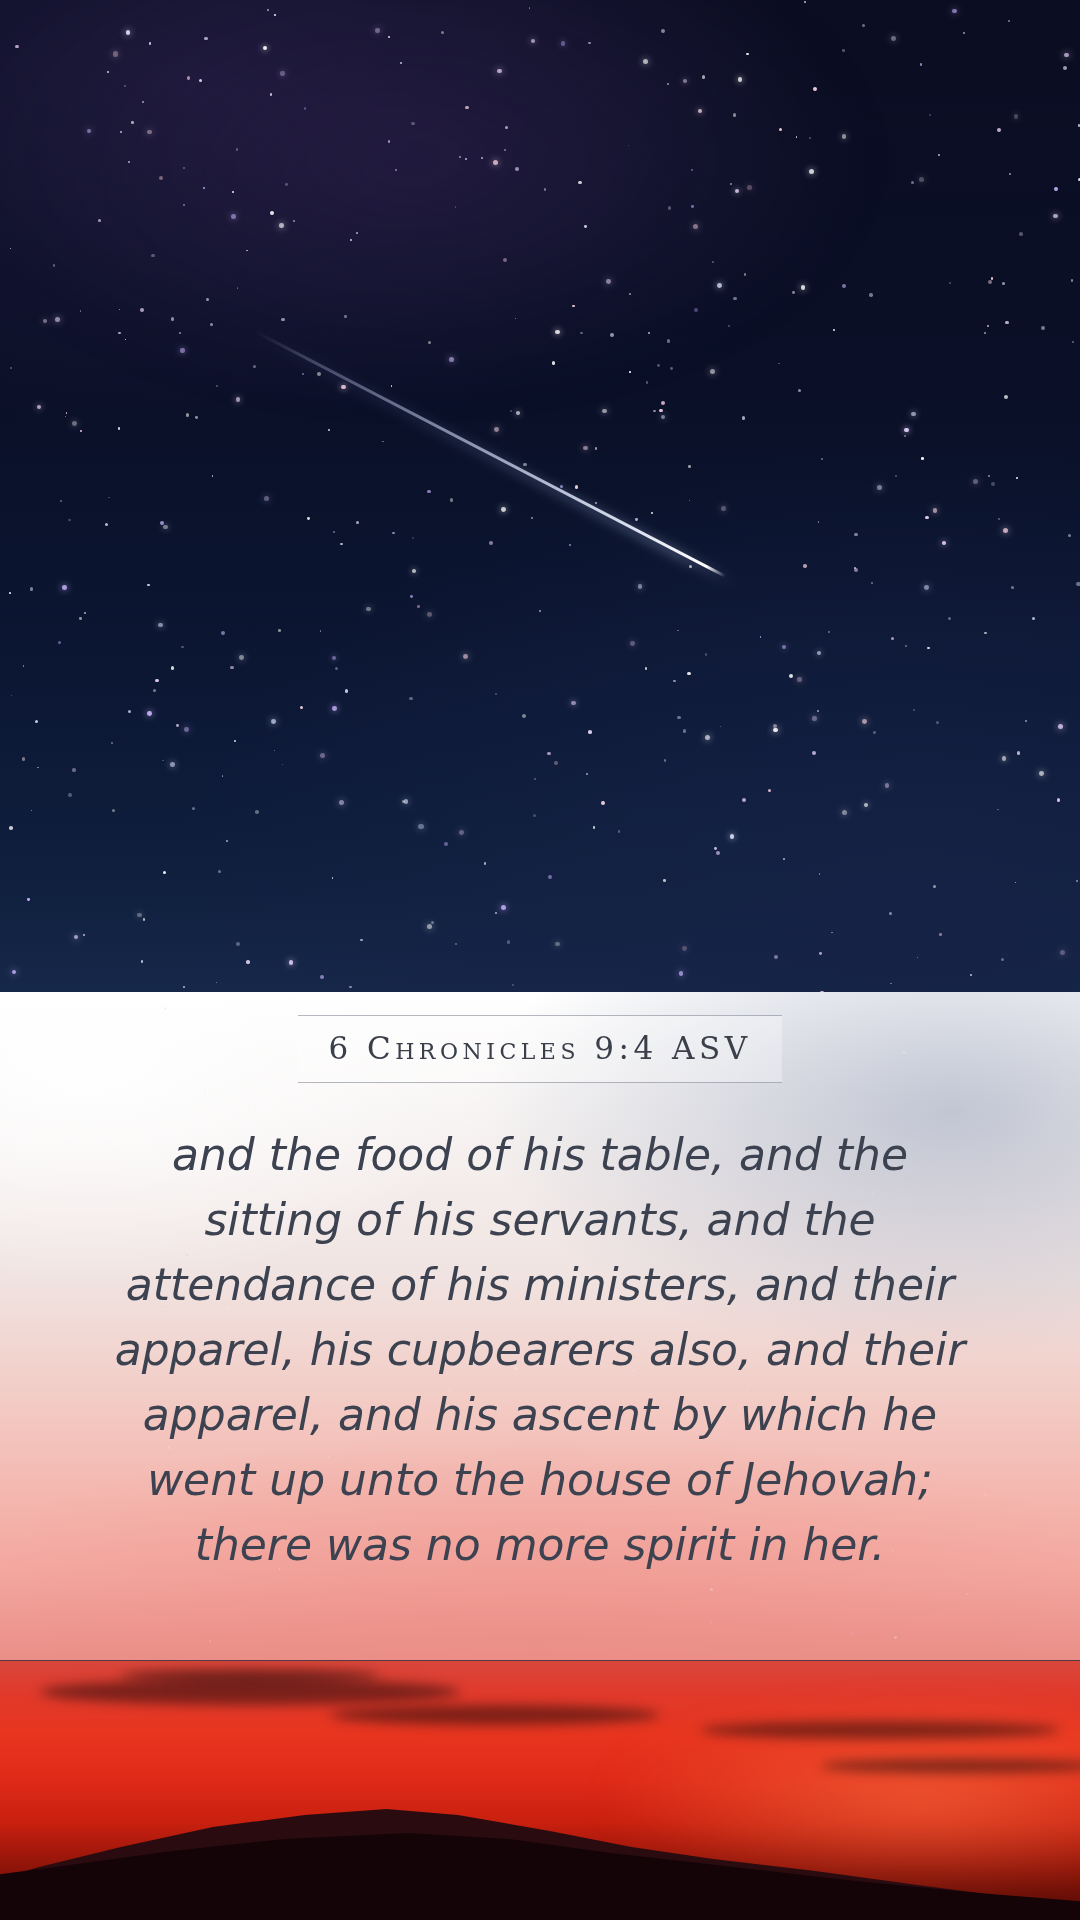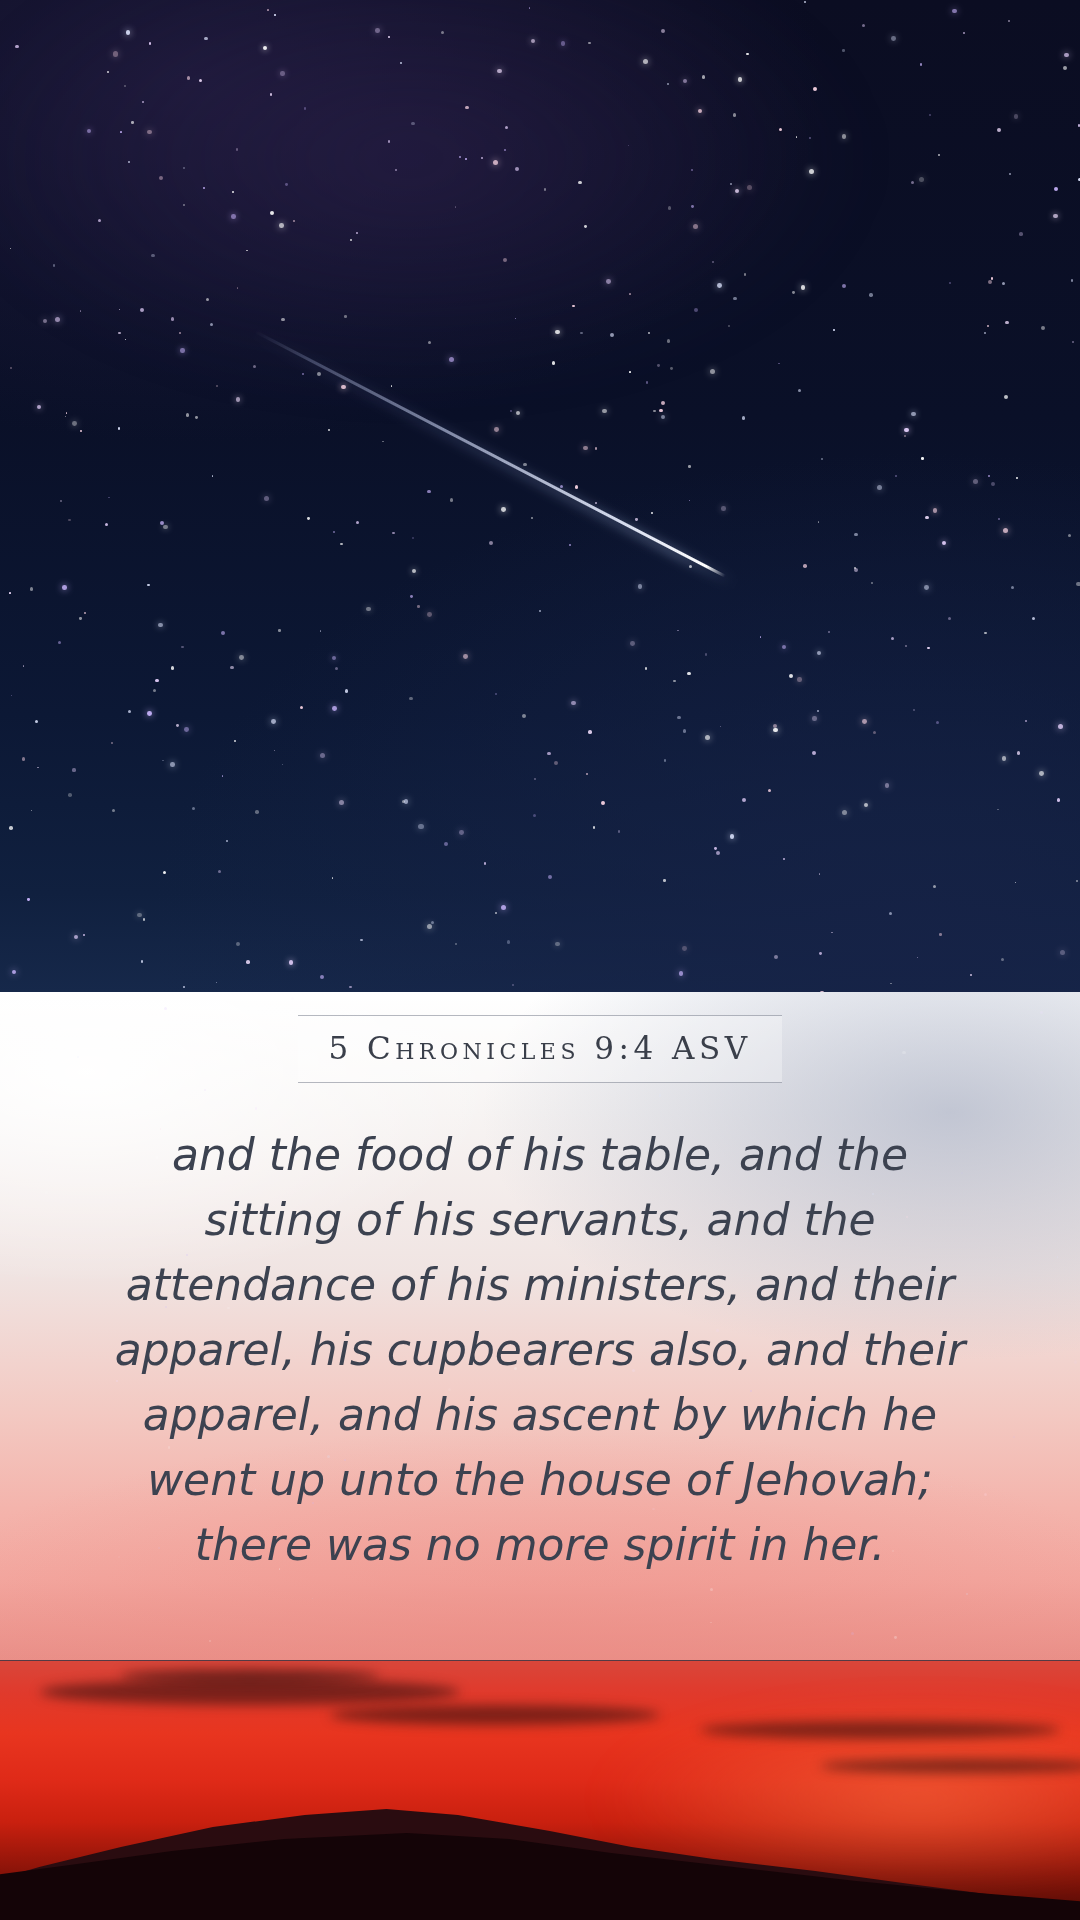--- a/index.html
+++ b/index.html
@@ -688,21 +688,21 @@
         <span class="star" style="left:76.9px;top:64.0px;width:2.3px;height:2.3px;background:#dfe6ff;opacity:0.14;"></span>
         <span class="star" style="left:652.2px;top:515.8px;width:2.4px;height:2.4px;background:#f3e0ff;opacity:0.11;"></span>
         <span class="star" style="left:208.8px;top:647.6px;width:2.4px;height:2.4px;background:#ffffff;opacity:0.20;"></span>
         <span class="star" style="left:154.5px;top:504.5px;width:2.1px;height:2.1px;background:#dfe6ff;opacity:0.11;"></span>
         <span class="star" style="left:311.8px;top:605.6px;width:1.5px;height:1.5px;background:#dfe6ff;opacity:0.15;"></span>
         <span class="star" style="left:227.4px;top:315.2px;width:2.3px;height:2.3px;background:#ffffff;opacity:0.16;"></span>
         <span class="star" style="left:254.9px;top:115.0px;width:2.6px;height:2.6px;background:#f3e0ff;opacity:0.28;"></span>
       </div>
 
     <div class="ref-wrap">
-      <div class="reference">5 Chronicles 9:4 ASV</div>
+      <div class="reference">6 Chronicles 9:4 ASV</div>
     </div>
 
     <div class="verse-text">and the food of his table, and the sitting of his servants, and the attendance of his ministers, and their apparel, his cupbearers also, and their apparel, and his ascent by which he went up unto the house of Jehovah; there was no more spirit in her.</div>
   </div>
 
   <div class="sunset">
     <div class="sunset-glow"></div>
 
     <div class="cloud-band" style="left:40px; top:18px; width:420px; height:26px;"></div>
     <div class="cloud-band" style="left:330px; top:44px; width:330px; height:20px;"></div>

